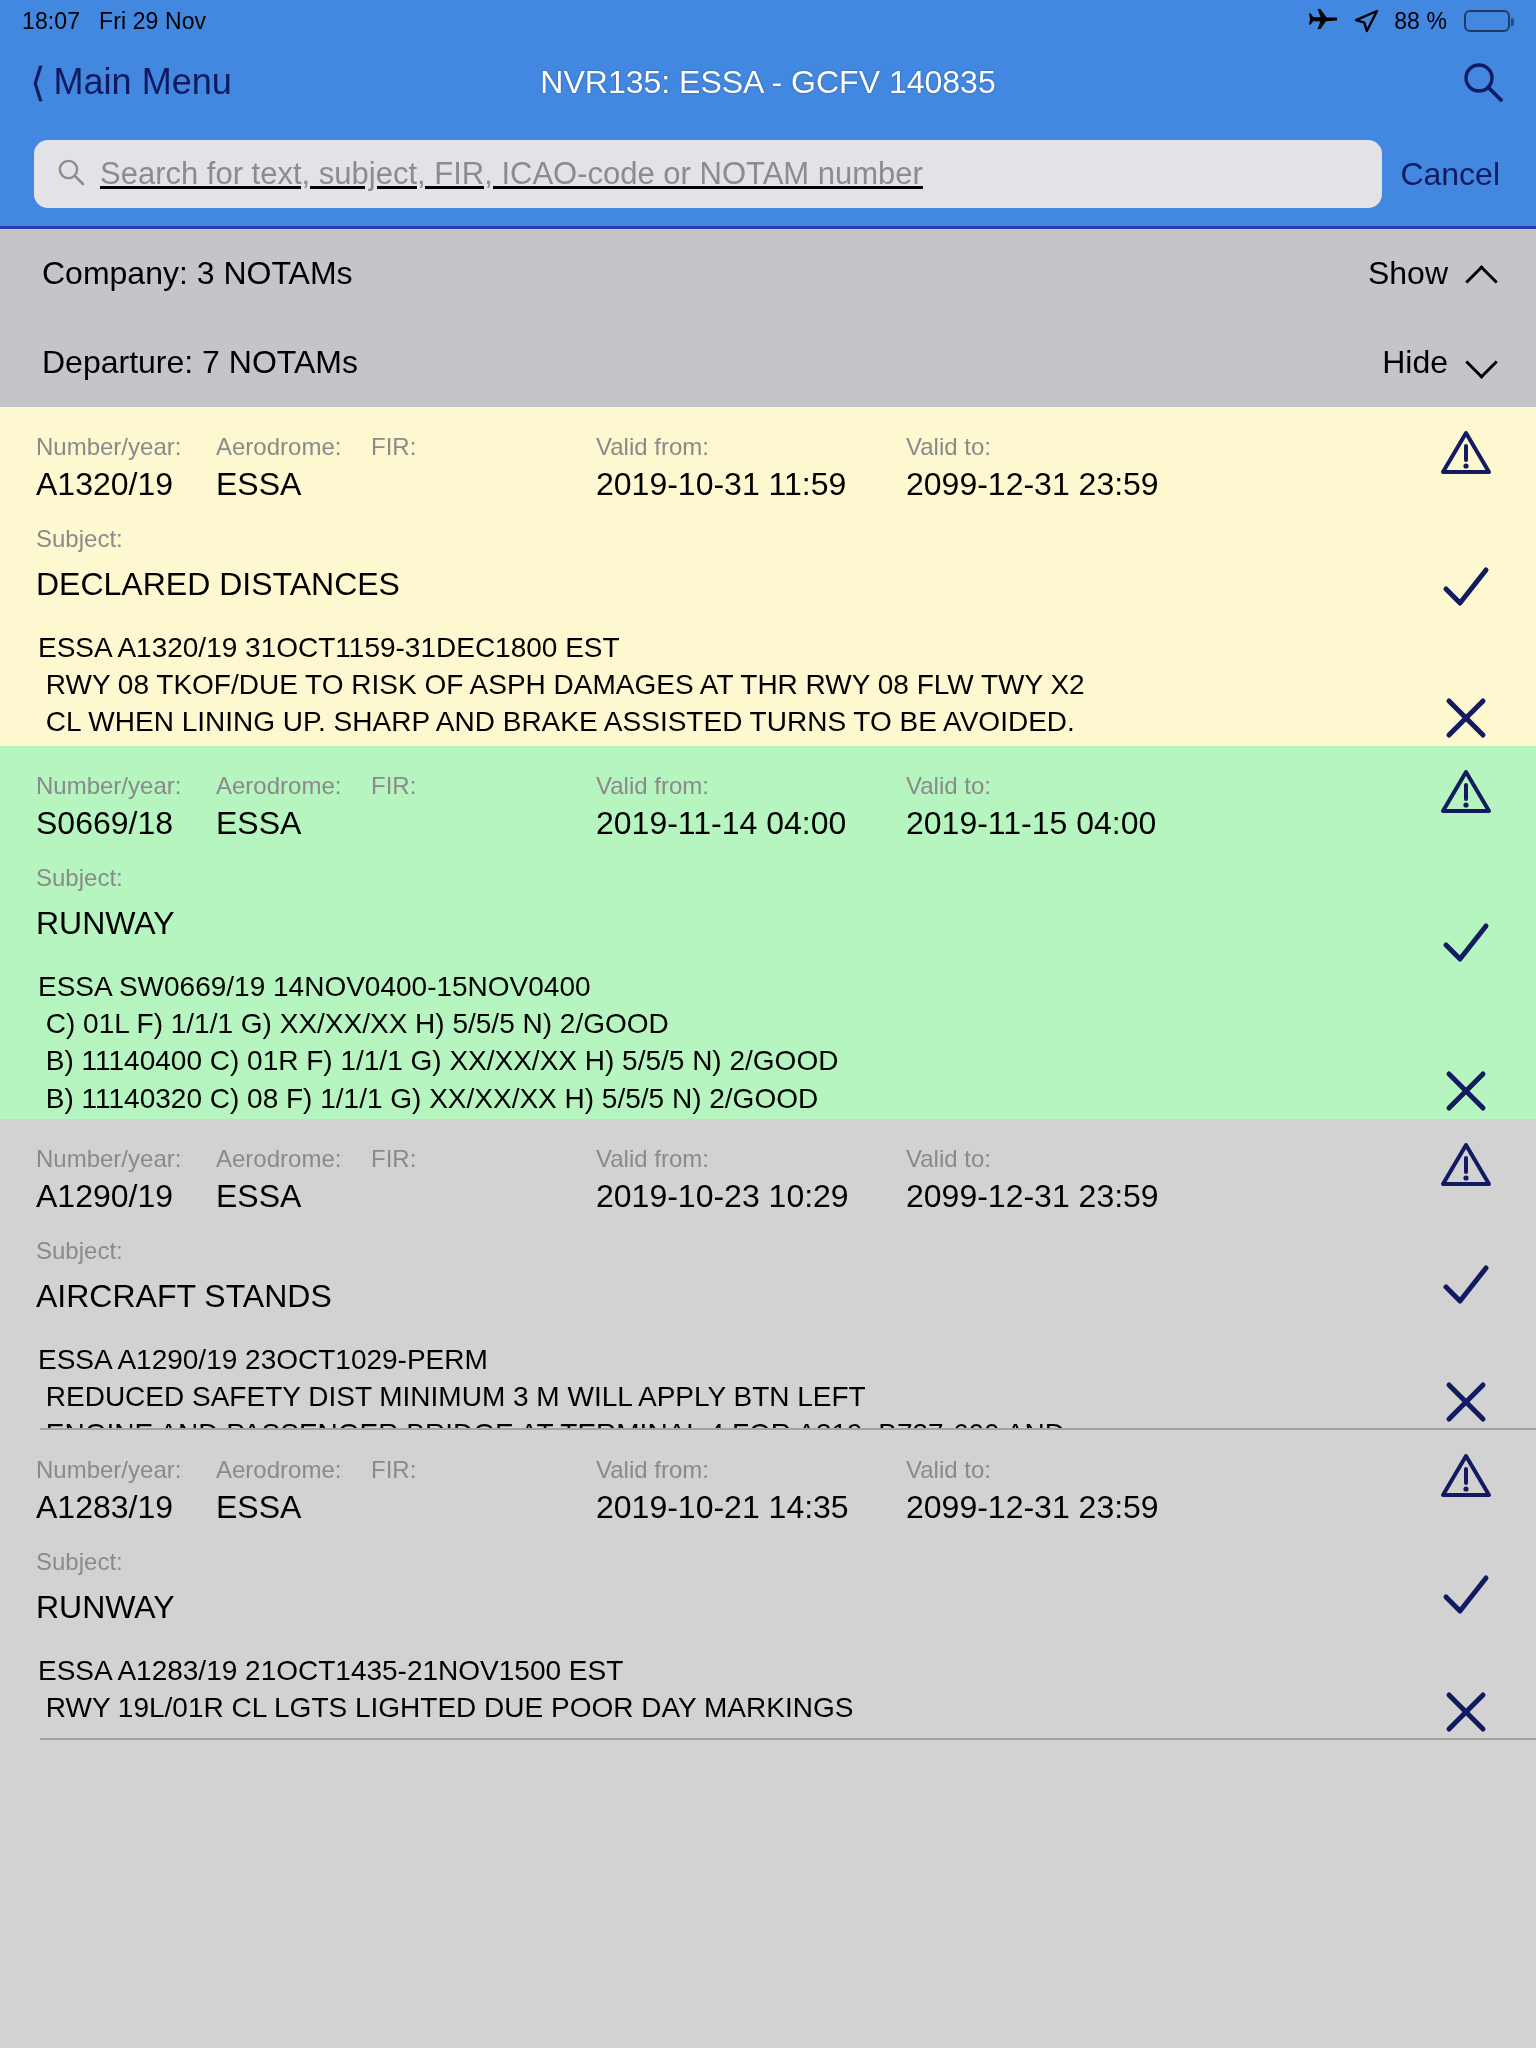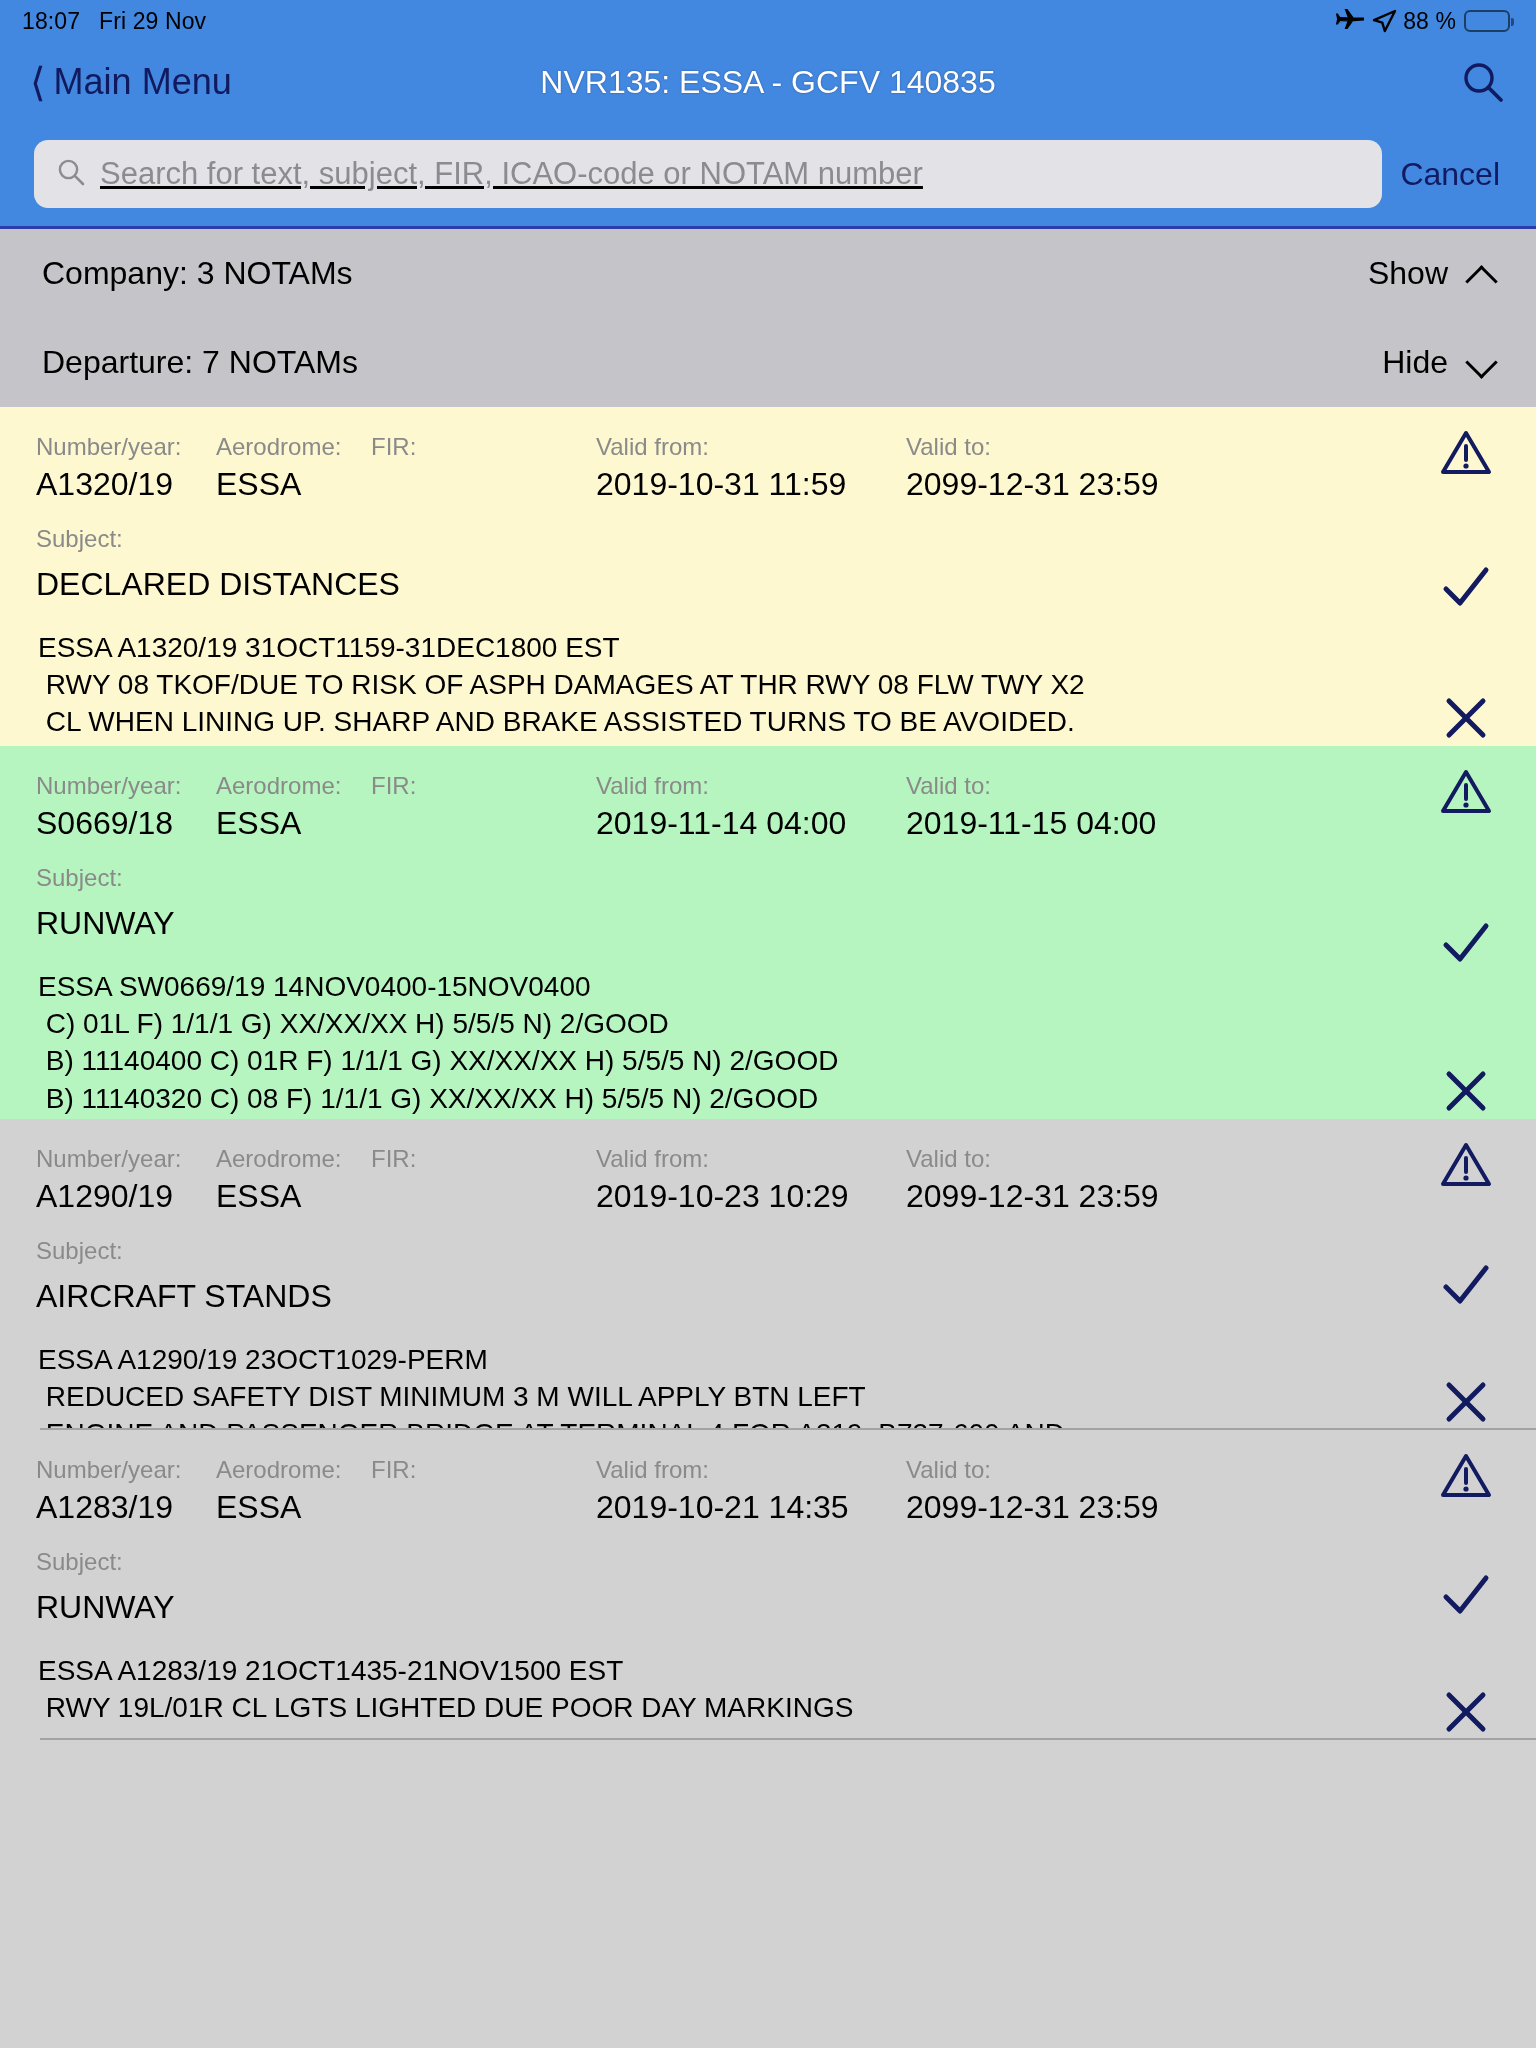--- a/index.html
+++ b/index.html
@@ -25,21 +25,21 @@
     box-sizing: border-box;
     color: #000;
     font-size: 23px;
     letter-spacing: 0.1px;
   }
   .status-left { display: flex; align-items: center; gap: 19px; }
   .status-right {
     margin-left: auto;
     display: flex;
     align-items: center;
-    gap: 6px;
+    gap: 15px;
   }
   .status-time { font-weight: 400; }
   .status-date { font-weight: 400; }
   .icon-plane svg, .icon-loc svg { display: block; }
   .battery-pct { font-size: 23px; margin-right: 2px; }
   .battery {
     position: relative;
     width: 46px; height: 22px;
     border: 2px solid rgba(0,0,0,0.55);
     border-radius: 6px;

